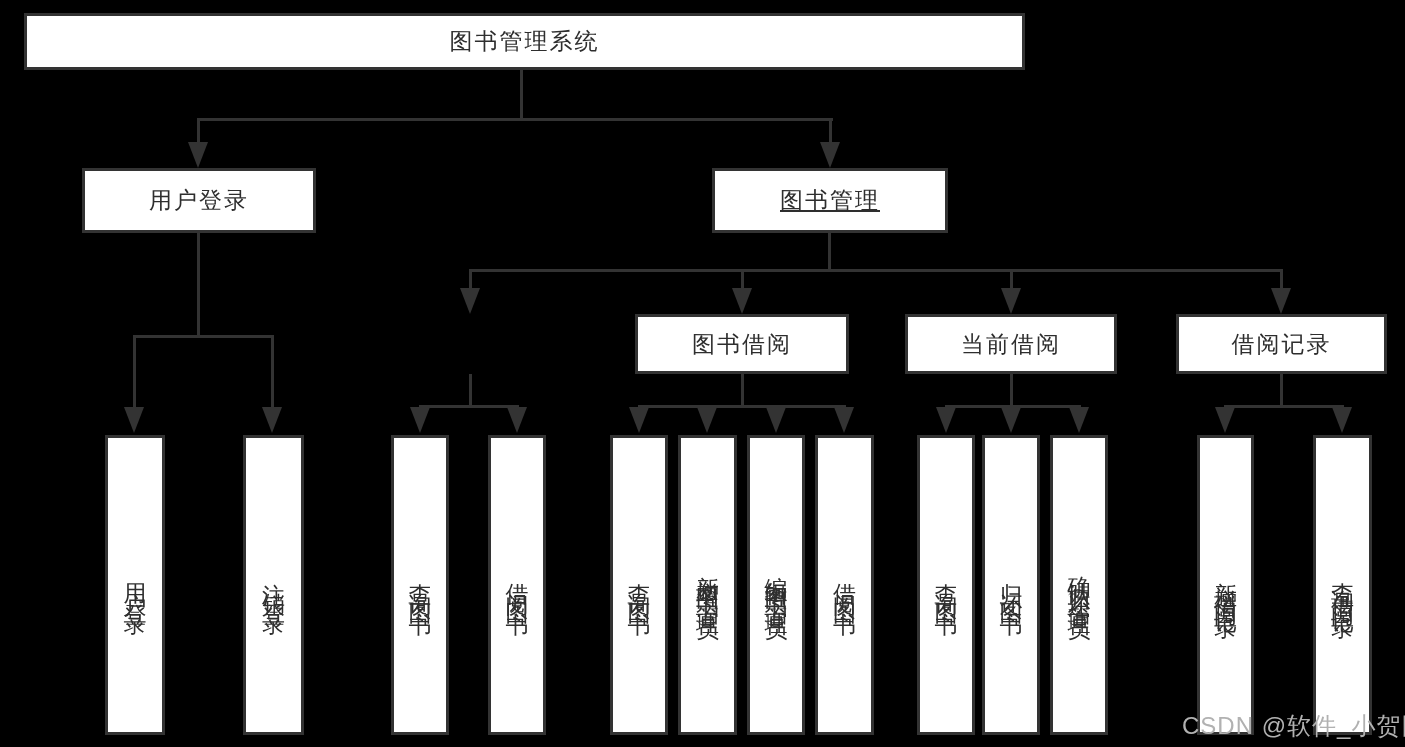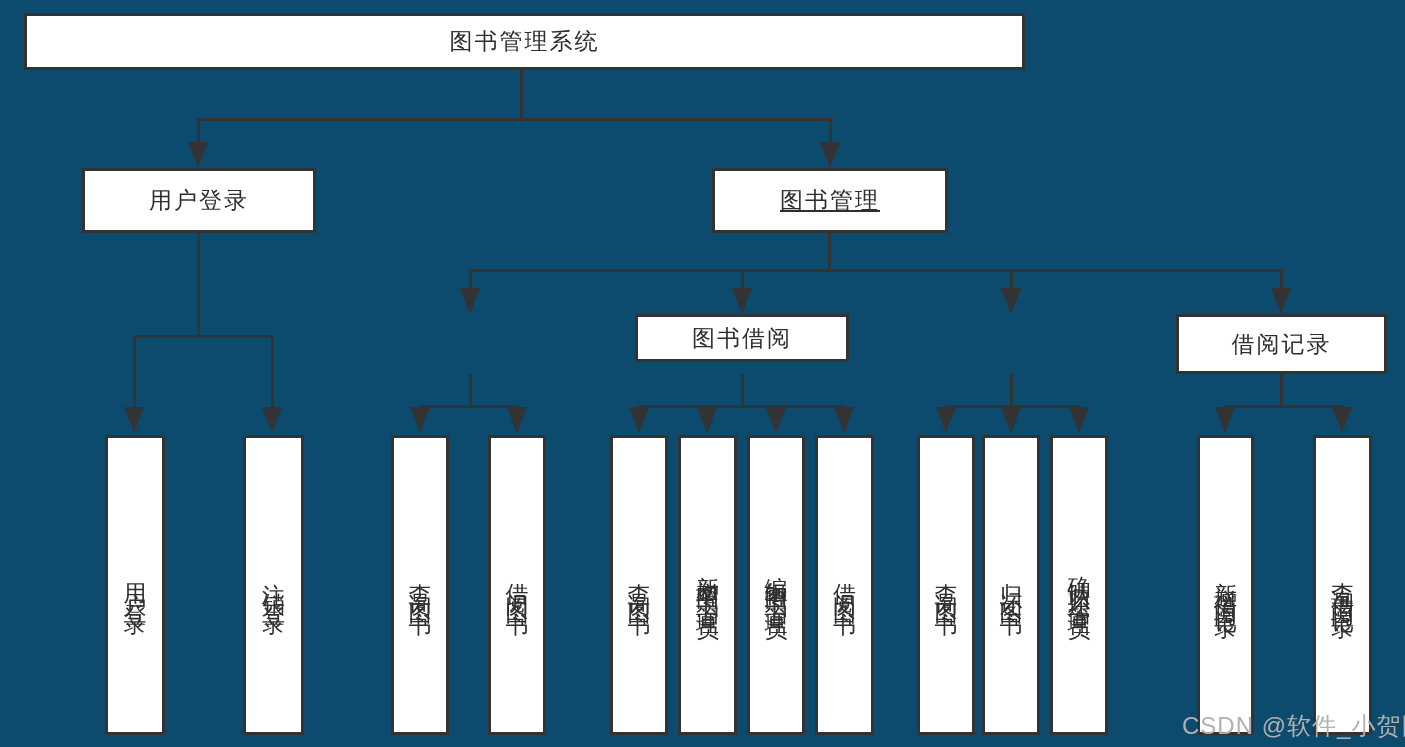--- a/index.html
+++ b/index.html
@@ -1,17 +1,17 @@
 <!DOCTYPE html>
 <html><head>
 <meta charset="utf-8">
 <style>
   html,body{margin:0;padding:0;background:#fff;}
   .stage{
-    position:relative;width:1405px;height:747px;background:#0c4a6e;overflow:hidden;
+    position:relative;width:1405px;height:747px;background:#000000;overflow:hidden;
     font-family:"Liberation Sans",sans-serif;color:#2e2e2e;
   }
   .box{
     position:absolute;box-sizing:border-box;border:3px solid #333333;background:#ffffff;
     display:flex;align-items:center;justify-content:center;text-align:center;
   }
   .hbox{font-size:23px;letter-spacing:2px;}
   .vbox{font-size:23px;}
   .vbox .lbl{
     writing-mode:vertical-rl;text-orientation:mixed;line-height:1;
@@ -65,22 +65,25 @@
   <i class="line" style="left:469px;top:269px;width:814px;height:3px;"></i>
   <i class="line" style="left:469px;top:269px;width:3px;height:21px;"></i>
   <i class="arrow" style="left:460px;top:288px;"></i>
   <i class="line" style="left:741px;top:269px;width:3px;height:21px;"></i>
   <i class="arrow" style="left:732px;top:288px;"></i>
   <i class="line" style="left:1010px;top:269px;width:3px;height:21px;"></i>
   <i class="arrow" style="left:1001px;top:288px;"></i>
   <i class="line" style="left:1280px;top:269px;width:3px;height:21px;"></i>
   <i class="arrow" style="left:1271px;top:288px;"></i>
 
-  <div class="box hbox" style="left:635px;top:314px;width:214px;height:48px;">
+  <div class="box hbox" style="left:635px;top:314px;width:214px;height:60px;">
     <span class="lbl">图书借阅</span>
+  </div>
+  <div class="box hbox" style="left:905px;top:314px;width:212px;height:60px;">
+    <span class="lbl">当前借阅</span>
   </div>
   <div class="box hbox" style="left:1176px;top:314px;width:211px;height:60px;">
     <span class="lbl">借阅记录</span>
   </div>
 
   <i class="line" style="left:469px;top:374px;width:3px;height:33px;"></i>
   <i class="line" style="left:419px;top:405px;width:100px;height:3px;"></i>
   <i class="arrow" style="left:410px;top:407px;"></i>
   <i class="arrow" style="left:507px;top:407px;"></i>
 

